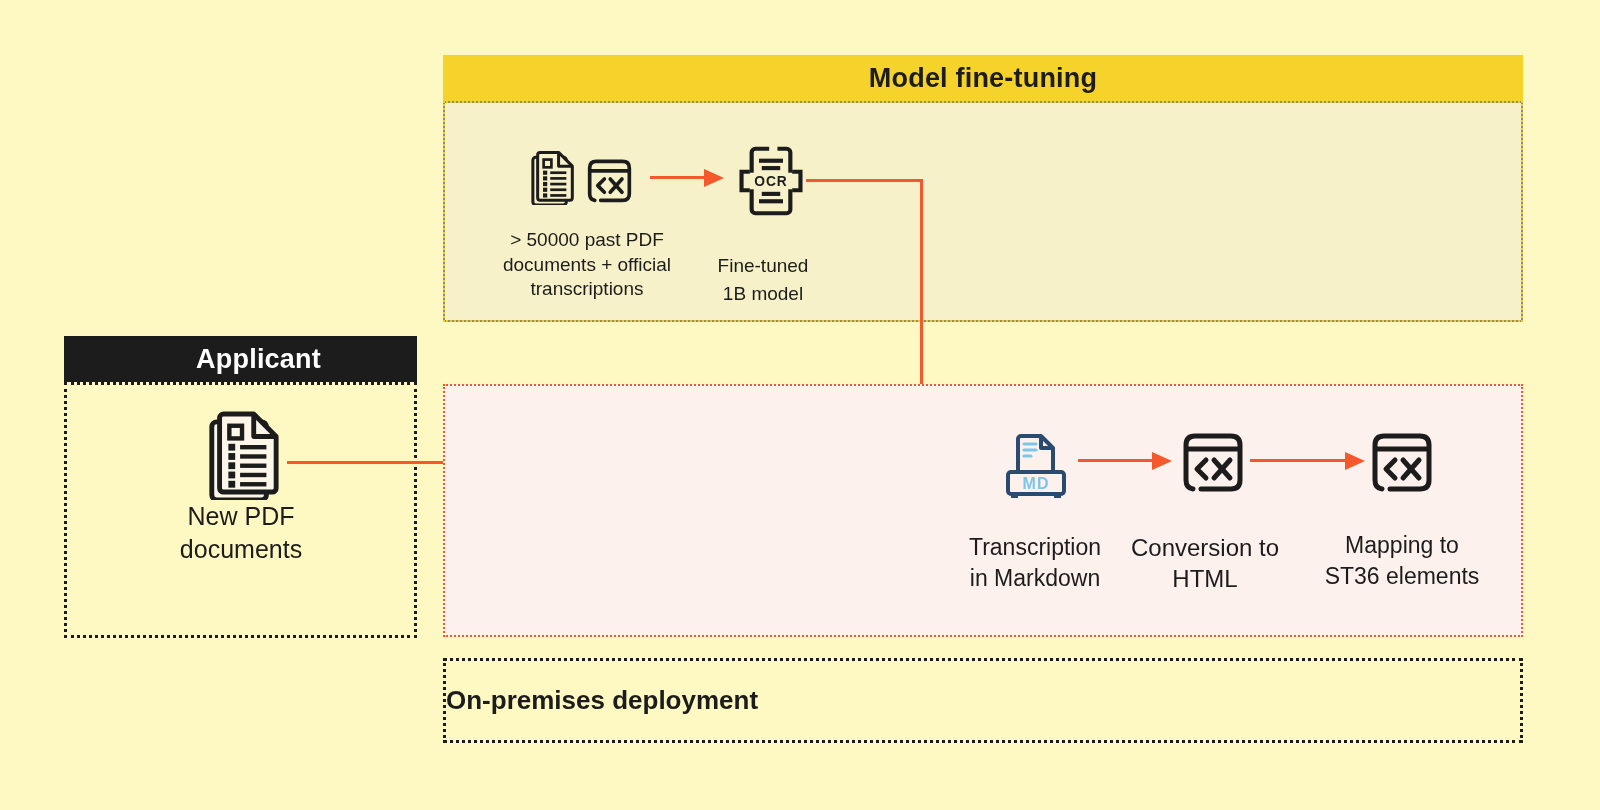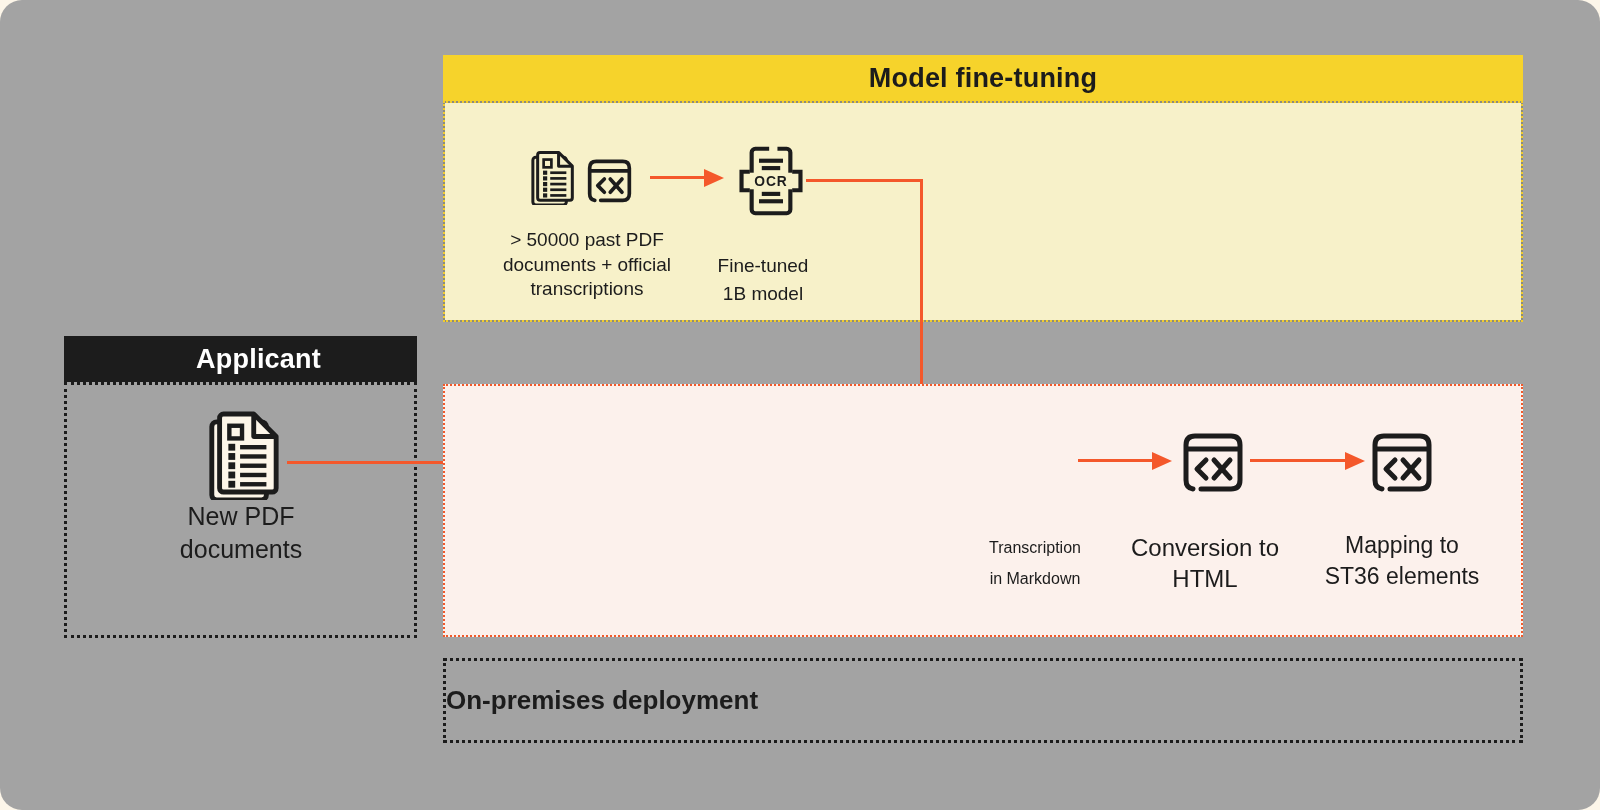--- a/index.html
+++ b/index.html
@@ -1,17 +1,17 @@
 <!DOCTYPE html>
 <html><head>
 <meta charset="utf-8">
 <style>
   html,body{margin:0;padding:0;background:#FDF6E9;}
-  .canvas{position:relative;width:1600px;height:810px;background:#a3a3a3;
-          font-family:"Liberation Sans",sans-serif;color:#1C1C1C;overflow:hidden;border-radius:22px;}
+  .canvas{position:relative;width:1600px;height:810px;background:#fef9c3;
+          font-family:"Liberation Sans",sans-serif;color:#1C1C1C;overflow:hidden;}
   .abs{position:absolute;box-sizing:border-box;}
   .hdr{display:flex;align-items:center;justify-content:center;
        font-weight:bold;font-size:27px;letter-spacing:.2px;}
   .lbl{text-align:center;white-space:pre-line;}
   
   .ft-header{left:443px;top:55px;width:1080px;height:46px;background:#F6D32B;}
   .ft-body{left:443px;top:101px;width:1080px;height:221px;background:#F7F1C9;
            border:2px solid #8C8C7E;}
   .ft-body::after{content:"";position:absolute;inset:-2px;border:2px dotted #F2CC2D;pointer-events:none;}
   .ap-header{left:64px;top:336px;width:353px;height:46px;background:#1C1C1C;color:#FFFFFF;padding-left:36px;}
@@ -125,20 +125,35 @@
     </svg>
   </div>
   <div class="abs lbl" style="left:94px;top:500px;width:294px;font-size:25px;line-height:33px;">New PDF
 documents</div>
 
   <div class="abs hline" style="left:287px;top:461px;width:686px;"></div>
   <div class="abs ah-big" style="left:973px;top:451.5px;"></div>
 
   <div class="abs rt-body"></div>
 
+  <div class="abs" style="left:1000px;top:428px;">
+    <svg width="72" height="72" viewBox="0 0 72 72">
+      <path d="M18,48 V11 a3,3 0 0 1 3,-3 H41 L53,20 V48" fill="#FCF1EC" stroke="#2B4A6F" stroke-width="4" stroke-linejoin="round"></path>
+      <path d="M41,8 V20 H53" fill="none" stroke="#2B4A6F" stroke-width="4" stroke-linejoin="round"></path>
+      <g stroke="#7CC5EA" stroke-width="3.2" stroke-linecap="round">
+        <line x1="24" y1="16" x2="36" y2="16"></line>
+        <line x1="24" y1="22" x2="36" y2="22"></line>
+        <line x1="24" y1="28" x2="31" y2="28"></line>
+      </g>
+      <rect x="8" y="44" width="56" height="22" rx="3" fill="#FCF1EC" stroke="#2B4A6F" stroke-width="4"></rect>
+      <rect x="11" y="66" width="7" height="4" fill="#2B4A6F"></rect>
+      <rect x="54" y="66" width="7" height="4" fill="#2B4A6F"></rect>
+      <text x="36" y="61" text-anchor="middle" font-size="16" font-weight="bold" letter-spacing="1" fill="#7CC5EA">MD</text>
+    </svg>
+  </div>
 
   <div class="abs hline" style="left:1078px;top:459px;width:74px;"></div>
   <div class="abs ah" style="left:1152px;top:451.5px;"></div>
 
   <div class="abs" style="left:1181px;top:430px;">
     <svg width="64" height="64" viewBox="0 0 64 64">
       <path d="M20,59 H50 Q59,59 59,50 V15 Q59,6 50,6 H14 Q5,6 5,15 V50 Q5,58 12,59" fill="none" stroke="#1C1C1C" stroke-width="5" stroke-linecap="round"></path>
       <line x1="5" y1="19" x2="59" y2="19" stroke="#1C1C1C" stroke-width="5"></line>
       <polyline points="25,30 16,39 25,48" fill="none" stroke="#1C1C1C" stroke-width="5" stroke-linecap="round" stroke-linejoin="round"></polyline>
       <line x1="33" y1="30" x2="49" y2="48" stroke="#1C1C1C" stroke-width="5" stroke-linecap="round"></line>
@@ -152,21 +167,21 @@
   <div class="abs" style="left:1370px;top:430px;">
     <svg width="64" height="64" viewBox="0 0 64 64">
       <path d="M20,59 H50 Q59,59 59,50 V15 Q59,6 50,6 H14 Q5,6 5,15 V50 Q5,58 12,59" fill="none" stroke="#1C1C1C" stroke-width="5" stroke-linecap="round"></path>
       <line x1="5" y1="19" x2="59" y2="19" stroke="#1C1C1C" stroke-width="5"></line>
       <polyline points="25,30 16,39 25,48" fill="none" stroke="#1C1C1C" stroke-width="5" stroke-linecap="round" stroke-linejoin="round"></polyline>
       <line x1="33" y1="30" x2="49" y2="48" stroke="#1C1C1C" stroke-width="5" stroke-linecap="round"></line>
       <line x1="49" y1="30" x2="33" y2="48" stroke="#1C1C1C" stroke-width="5" stroke-linecap="round"></line>
     </svg>
   </div>
 
-  <div class="abs lbl" style="left:930px;top:532px;width:210px;font-size:16px;line-height:31px;">Transcription
+  <div class="abs lbl" style="left:930px;top:532px;width:210px;font-size:23px;line-height:31px;">Transcription
 in Markdown</div>
   <div class="abs lbl" style="left:1100px;top:532px;width:210px;font-size:24px;line-height:31px;">Conversion to
 HTML</div>
   <div class="abs lbl" style="left:1297px;top:530px;width:210px;font-size:23px;line-height:31px;">Mapping to
 ST36 elements</div>
 
   <div class="abs op-box">
     <span>On-premises deployment</span>
   </div>
 

